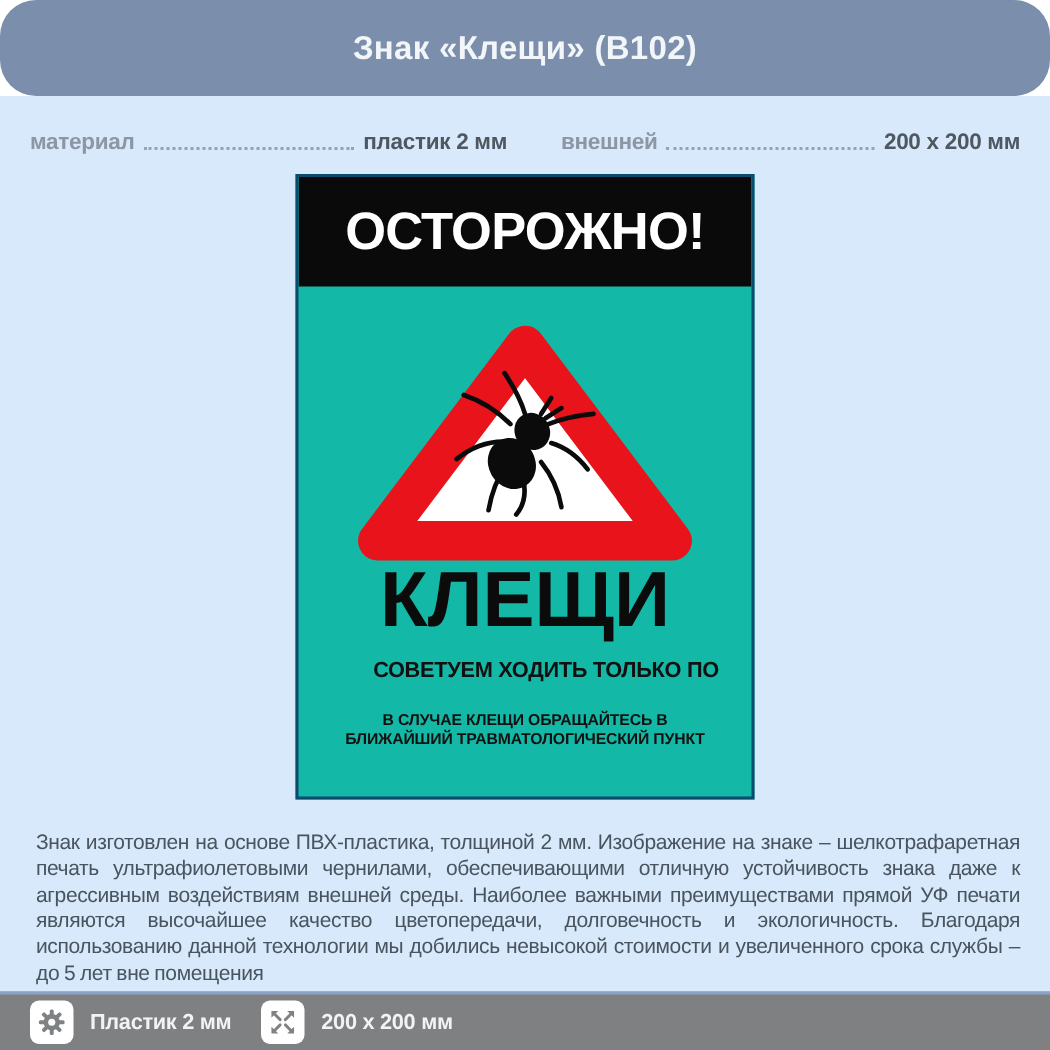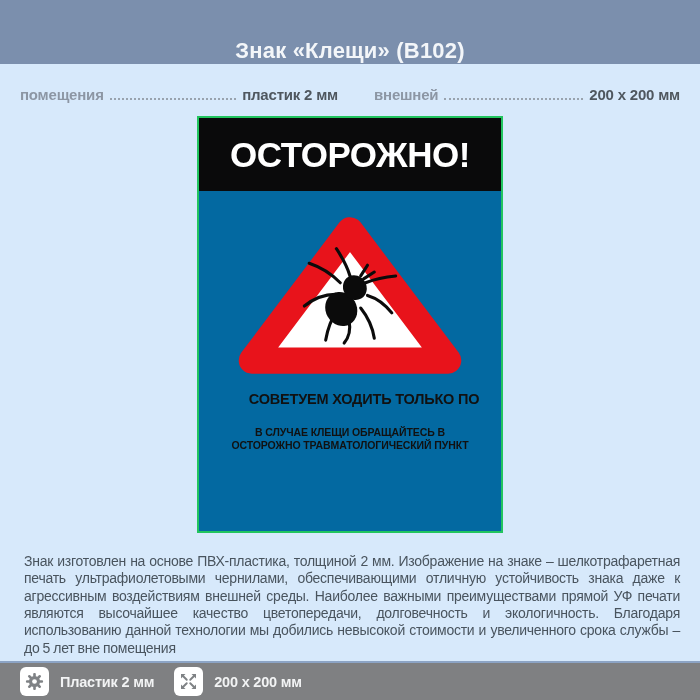--- a/index.html
+++ b/index.html
@@ -14,40 +14,40 @@
     --spec-value:#4F575F;
     --icon-gray:#7F8285;
   }
   *{box-sizing:border-box;margin:0;padding:0;}
   html,body{width:700px;}
   body{font-family:"Liberation Sans",sans-serif;background:#fff;}
   .page{width:700px;height:700px;display:flex;flex-direction:column;overflow:hidden;}
 
   .page-header{
     height:64px;flex:0 0 64px;background:var(--header-bg);
-    display:flex;align-items:flex-end;justify-content:center;
+    display:flex;align-items:center;justify-content:center;border-radius:24px;
   }
   .page-title{
     color:#F3F6F9;font-size:22px;font-weight:bold;letter-spacing:.2px;
   }
 
   .page-body{flex:1 1 auto;background:var(--body-bg);overflow:hidden;}
 
   .specs-row{display:flex;padding:22px 20px 0 20px;}
   .spec{display:flex;align-items:flex-end;font-size:15px;font-weight:bold;letter-spacing:-0.2px;}
   .spec-material{width:318px;margin-right:36px;}
   .spec-size{flex:1;}
   .spec-label{color:var(--spec-label);white-space:nowrap;}
   .spec-dots{flex:1;border-bottom:2px dotted #99A3AE;margin:0 6px 3px 6px;height:1px;}
   .spec-value{color:var(--spec-value);white-space:nowrap;}
 
   .sign-wrap{display:flex;justify-content:center;}
   .sign{
-    margin-top:13px;width:306px;height:417px;background:#0369a1;
-    border:2px solid #22c55e;text-align:center;overflow:hidden;
+    margin-top:13px;width:306px;height:417px;background:#14b8a6;
+    border:2px solid #0c4a6e;text-align:center;overflow:hidden;
   }
   .sign-header{
     height:73px;background:var(--sign-black);
     display:flex;align-items:center;justify-content:center;
   }
   .sign-warning{
     color:#fff;font-size:35px;font-weight:bold;letter-spacing:-0.5px;white-space:nowrap;
   }
   .triangle-svg{display:block;margin:14px auto 0 auto;}
   .sign-title{
@@ -87,21 +87,21 @@
 <div class="page">
 
   <header class="page-header">
     <h1 class="page-title">Знак «Клещи» (В102)</h1>
   </header>
 
   <div class="page-body">
 
     <div class="specs-row">
       <div class="spec spec-material">
-        <span class="spec-label">помещения</span>
+        <span class="spec-label">материал</span>
         <span class="spec-dots"></span>
         <span class="spec-value">пластик 2 мм</span>
       </div>
       <div class="spec spec-size">
         <span class="spec-label">внешней</span>
         <span class="spec-dots"></span>
         <span class="spec-value">200 x 200 мм</span>
       </div>
     </div>
 
@@ -126,28 +126,29 @@
               <path d="M63,29 L70,18"></path>
               <path d="M66,32 L77,25"></path>
             </g>
             <g fill="#0b0b0b">
               <ellipse cx="43" cy="63" rx="16" ry="18" transform="rotate(-30 43 63)"></ellipse>
               <ellipse cx="57" cy="41" rx="12" ry="13" transform="rotate(-30 57 41)"></ellipse>
             </g>
           </g>
         </svg>
 
+        <div class="sign-title">КЛЕЩИ</div>
 
         <div class="sign-advice">
           <div>СОВЕТУЕМ ХОДИТЬ ТОЛЬКО ПО</div>
         </div>
 
         <div class="sign-note">
           <div>В СЛУЧАЕ КЛЕЩИ ОБРАЩАЙТЕСЬ В</div>
-          <div>ОСТОРОЖНО ТРАВМАТОЛОГИЧЕСКИЙ ПУНКТ</div>
+          <div>БЛИЖАЙШИЙ ТРАВМАТОЛОГИЧЕСКИЙ ПУНКТ</div>
         </div>
       </div>
     </div>
 
     <p class="description">Знак изготовлен на основе ПВХ-пластика, толщиной 2 мм. Изображение на знаке – шелкотрафаретная печать ультрафиолетовыми чернилами, обеспечивающими отличную устойчивость знака даже к агрессивным воздействиям внешней среды. Наиболее важными преимуществами прямой УФ печати являются высочайшее качество цветопередачи, долговечность и экологичность. Благодаря использованию данной технологии мы добились невысокой стоимости и увеличенного срока службы – до 5 лет вне помещения</p>
   </div>
 
   <footer class="page-footer">
     <div class="badge">
       <span class="badge-icon">

